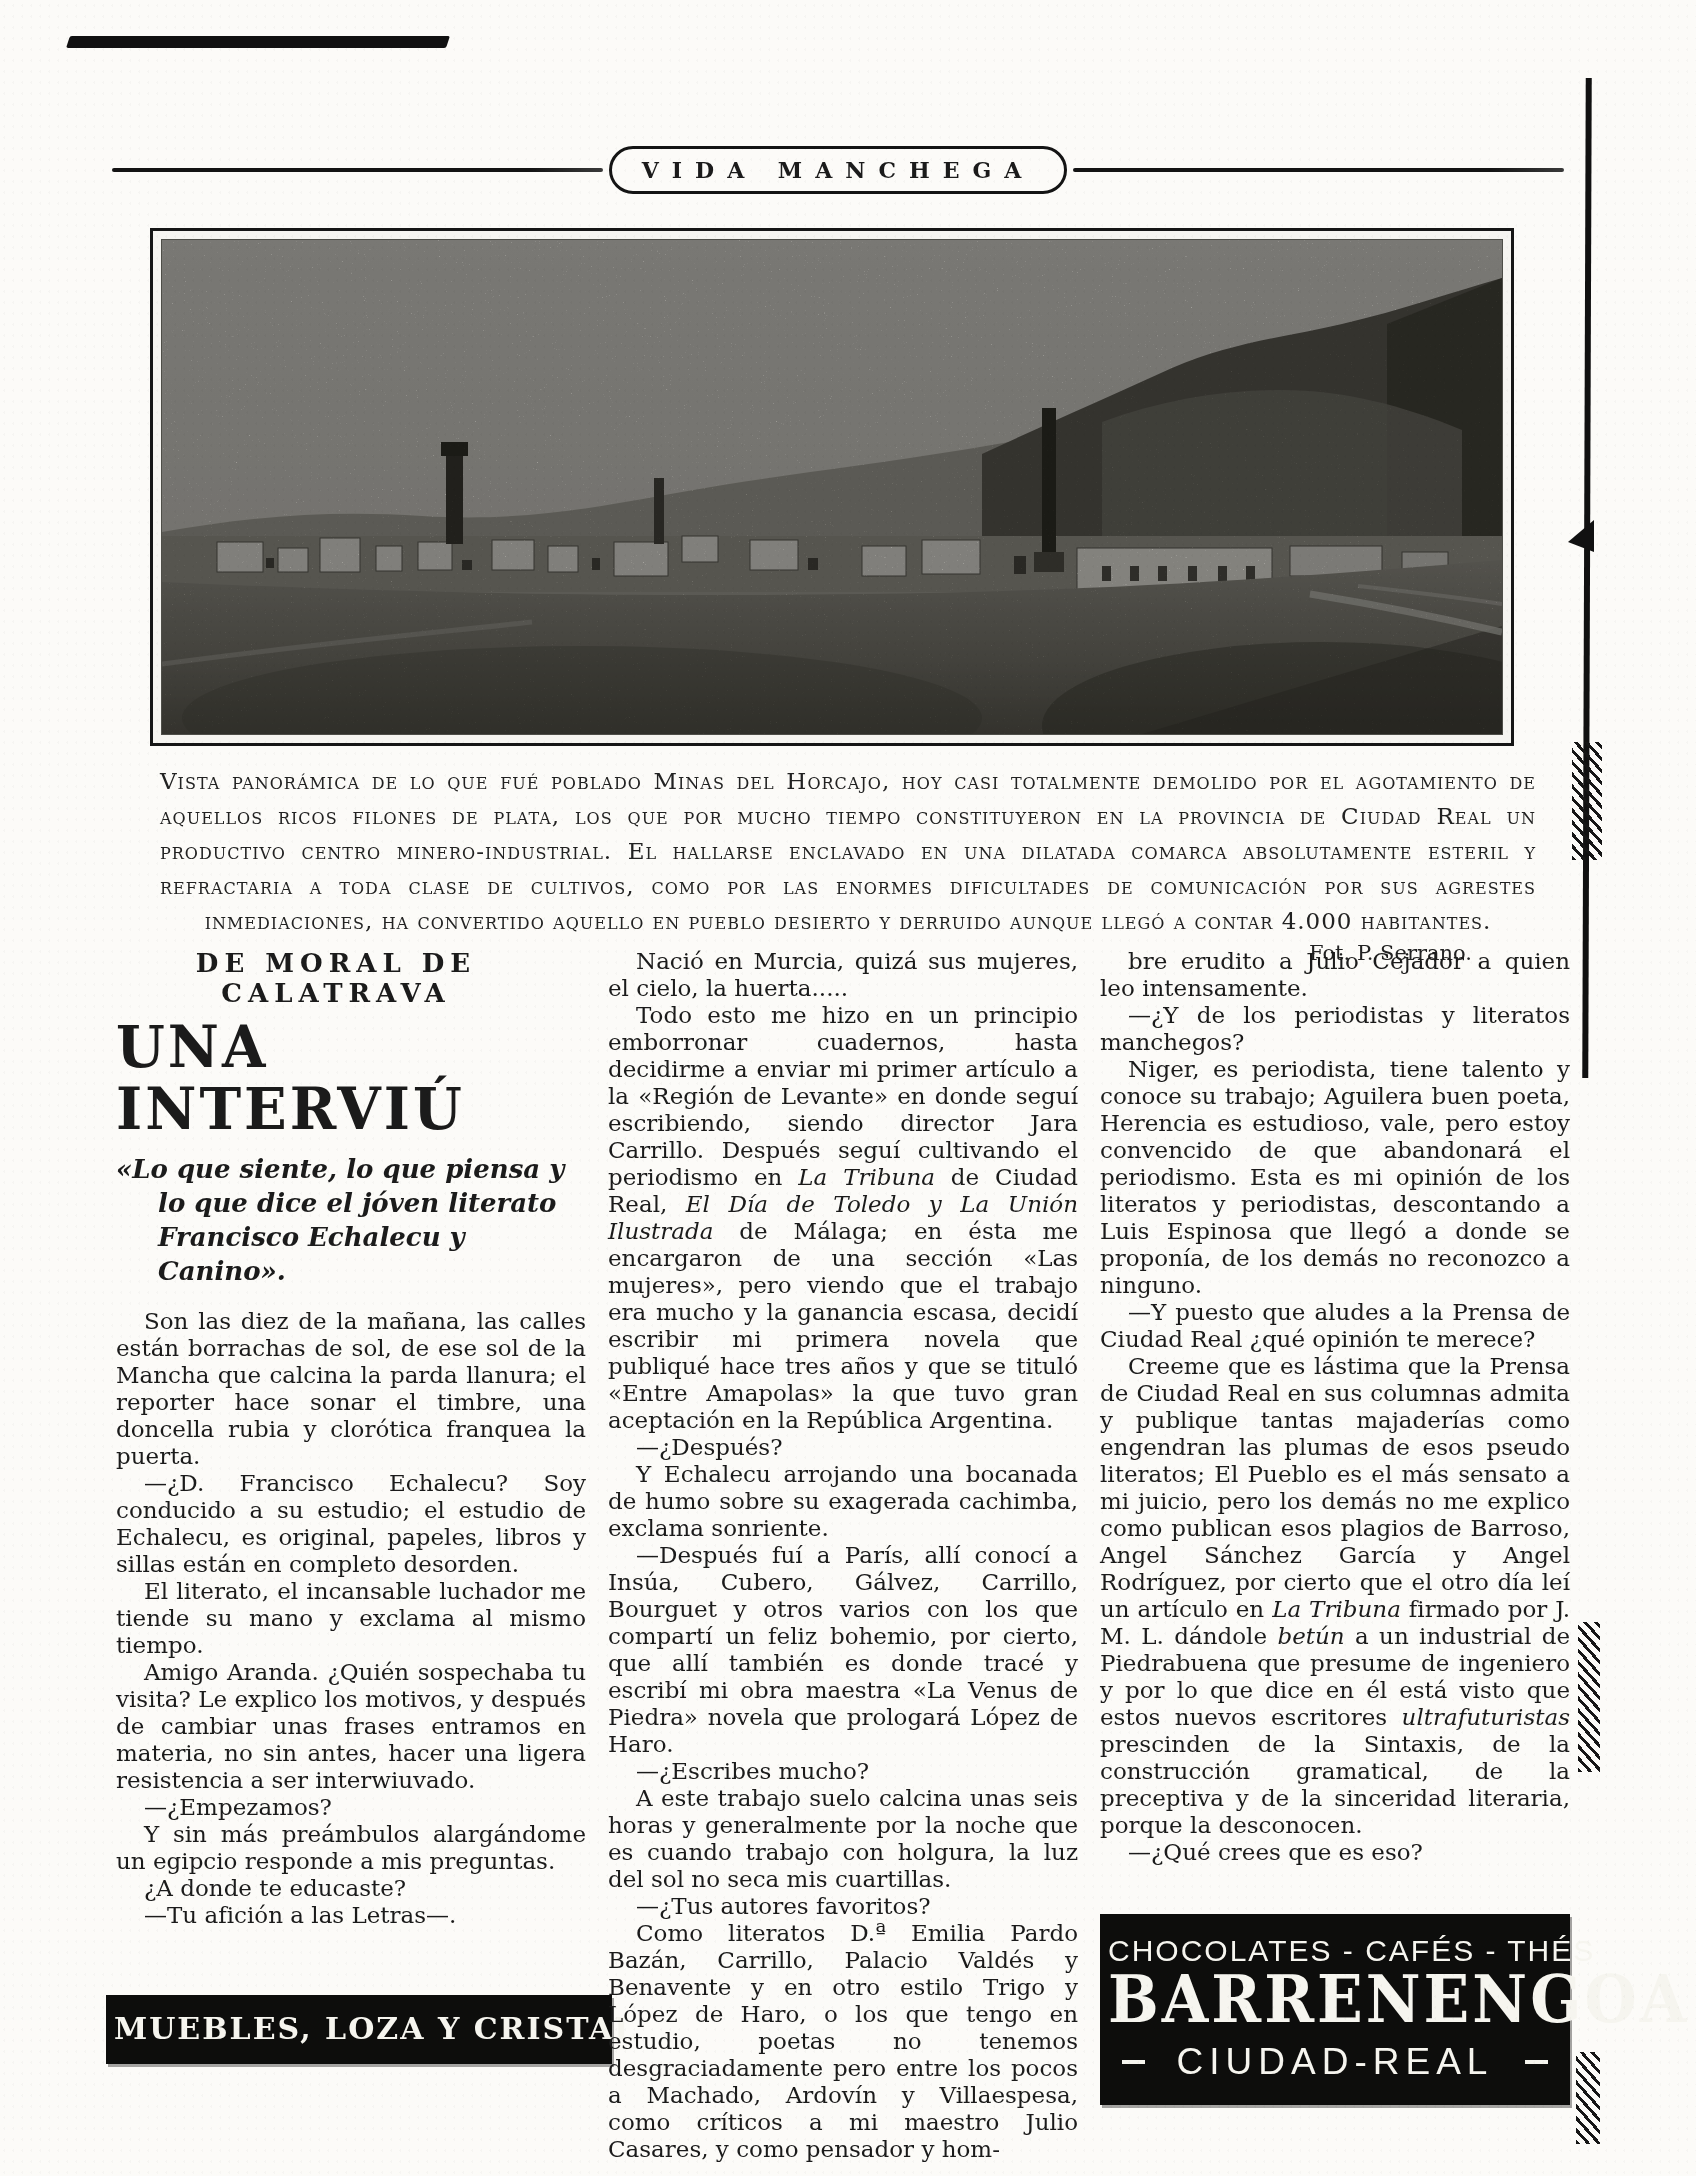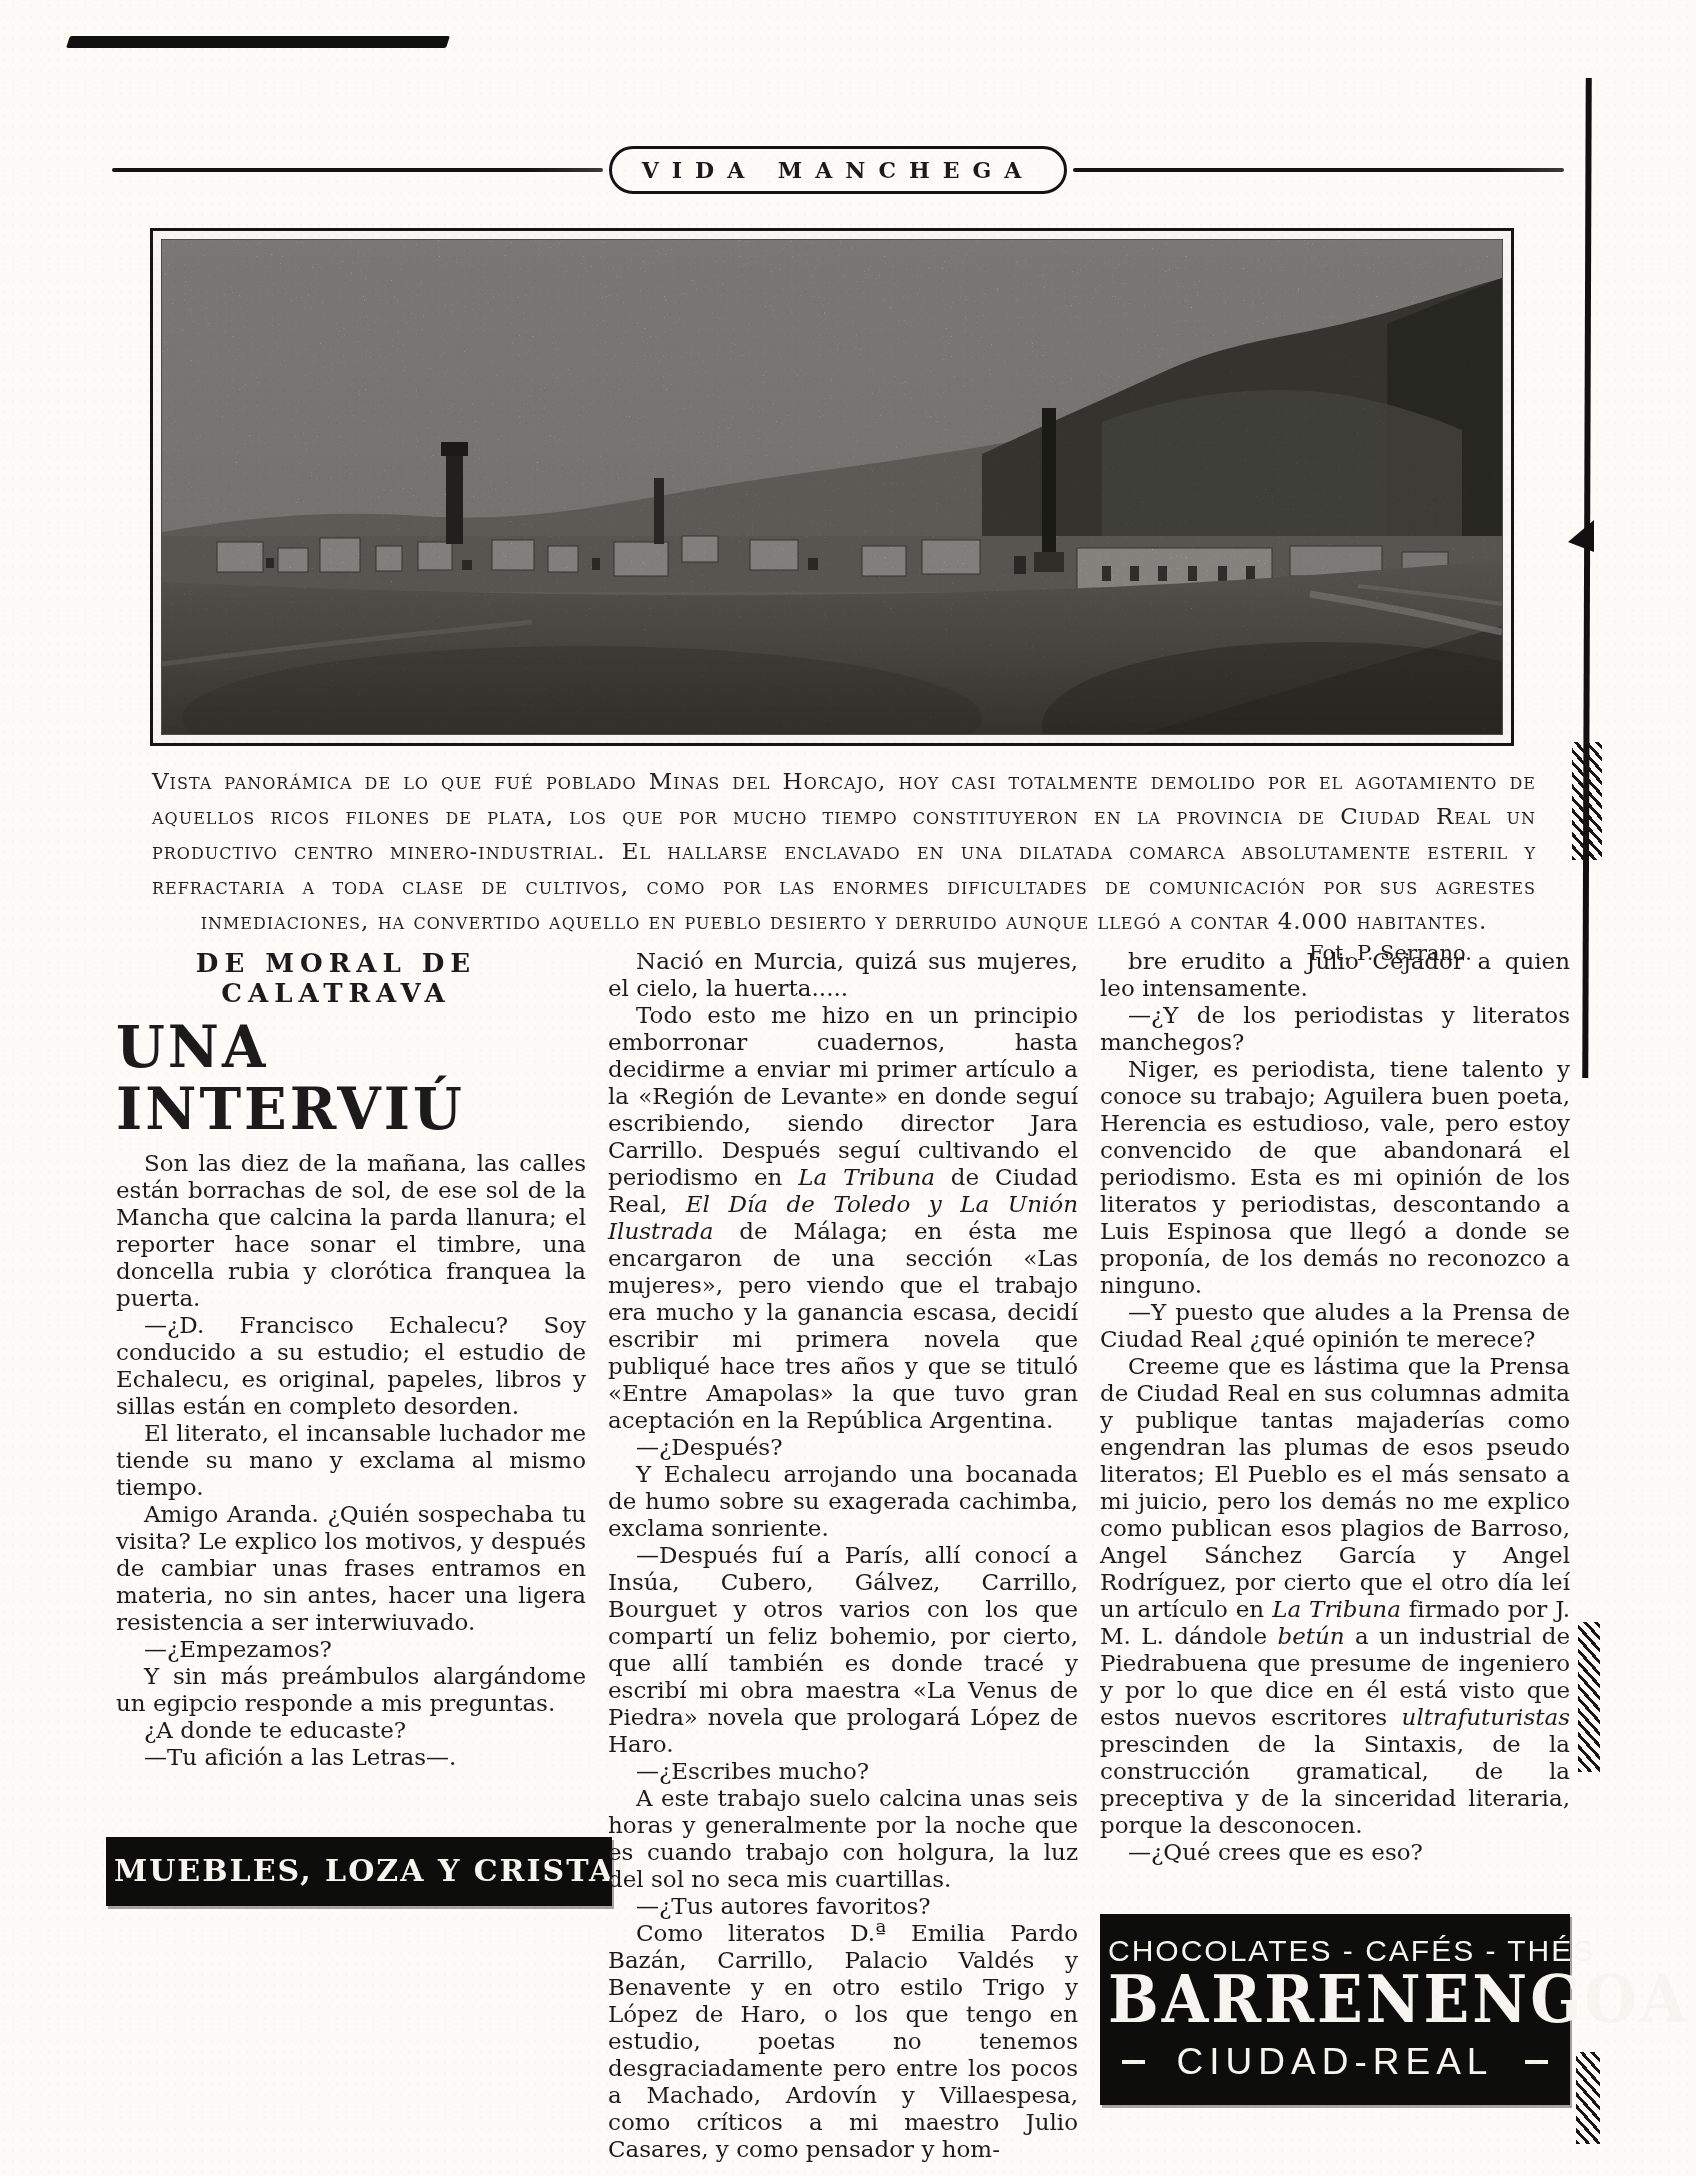--- a/index.html
+++ b/index.html
@@ -38,21 +38,21 @@
   .photo-frame{
     position:absolute;left:150px;top:228px;width:1340px;height:494px;
     border:3px solid #161616;padding:9px;background:#f6f5f1;
   }
   .photo-frame svg{display:block;width:100%;height:100%;outline:1px solid #4e4e48;}
 
   
   .caption-block{position:absolute;left:152px;top:764px;width:1384px;}
   .photo-caption{
     font-variant:small-caps;font-size:23px;line-height:35px;letter-spacing:1px;
-    text-align:justify;text-align-last:center;color:#222;
+    text-align:justify;text-align-last:center;color:#222;margin-left:8px;
   }
   .photo-credit{margin-top:2px;text-align:right;padding-right:64px;font-size:21px;color:#222;}
 
   
   .columns{position:absolute;left:116px;top:948px;width:1454px;display:flex;gap:22px;}
   .col{width:470px;flex:0 0 470px;}
   .kicker{font-weight:bold;font-size:26px;letter-spacing:6px;text-align:center;padding-right:30px;}
   .headline{font-weight:bold;font-size:56px;letter-spacing:3px;line-height:1.05;margin:8px 0 16px 0;
     transform:scaleY(1.05);transform-origin:left top;}
   .lede{
@@ -186,20 +186,21 @@
   <div class="caption-block">
     <div class="photo-caption">Vista panorámica de lo que fué poblado Minas del Horcajo, hoy casi totalmente demolido por el agotamiento de aquellos ricos filones de plata, los que por mucho tiempo constituyeron en la provincia de Ciudad Real un productivo centro minero-industrial. El hallarse enclavado en una dilatada comarca absolutamente esteril y refractaria a toda clase de cultivos, como por las enormes dificultades de comunicación por sus agrestes inmediaciones, ha convertido aquello en pueblo desierto y derruido aunque llegó a contar 4.000 habitantes.</div>
     <div class="photo-credit">Fot. P. Serrano.</div>
   </div>
 
   <div class="columns">
 
     <div class="col">
       <div class="kicker">DE MORAL DE CALATRAVA</div>
       <div class="headline">UNA INTERVIÚ</div>
+      <div class="lede">«Lo que siente, lo que piensa y lo que dice el jóven literato Francisco Echalecu y Canino».</div>
       <div class="col-text">
           <p>Son las diez de la mañana, las calles están borrachas de sol, de ese sol de la Mancha que calcina la parda llanura; el reporter hace sonar el timbre, una doncella rubia y clorótica franquea la puerta.</p>
           <p>—¿D. Francisco Echalecu? Soy conducido a su estudio; el estudio de Echalecu, es original, papeles, libros y sillas están en completo desorden.</p>
           <p>El literato, el incansable luchador me tiende su mano y exclama al mismo tiempo.</p>
           <p>Amigo Aranda. ¿Quién sospechaba tu visita? Le explico los motivos, y después de cambiar unas frases entramos en materia, no sin antes, hacer una ligera resistencia a ser interwiuvado.</p>
           <p>—¿Empezamos?</p>
           <p>Y sin más preámbulos alargándome un egipcio responde a mis preguntas.</p>
           <p>¿A donde te educaste?</p>
           <p>—Tu afición a las Letras—.</p>
         </div>

